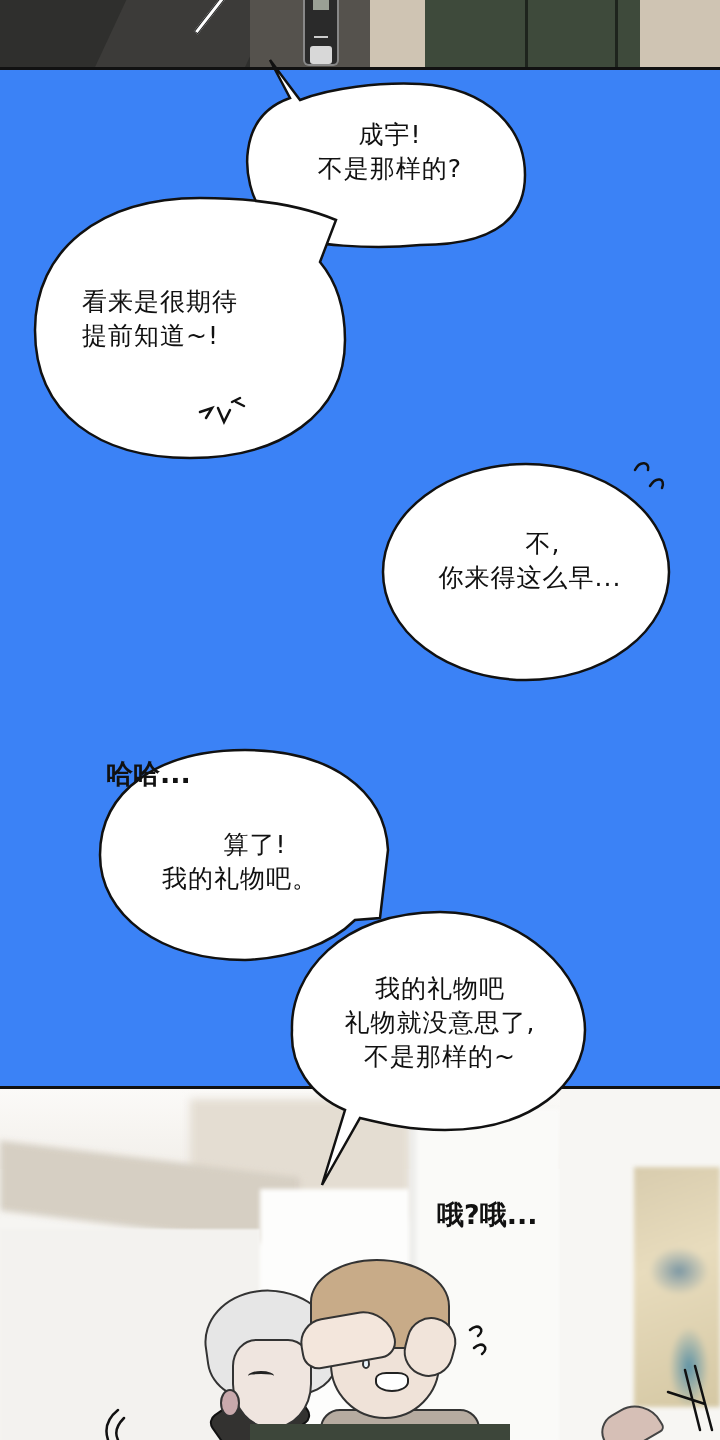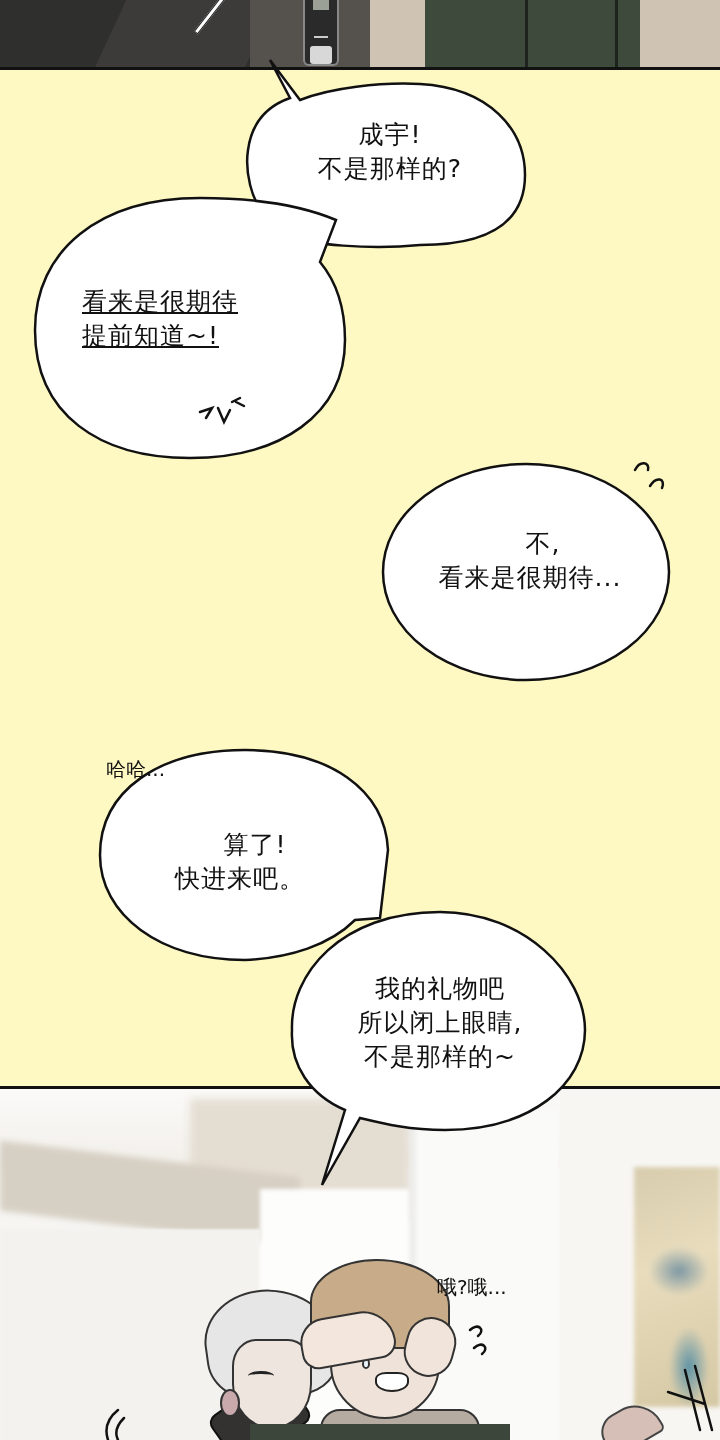--- a/index.html
+++ b/index.html
@@ -1,19 +1,19 @@
 <!DOCTYPE html>
 <html><head>
   <meta charset="utf-8">
   <style>
     * { margin: 0; padding: 0; box-sizing: border-box; }
     html, body { width: 720px; height: 1440px; overflow: hidden; background: #ffffff; }
     body { position: relative; font-family: "DejaVu Sans", "Liberation Sans", sans-serif; }
 
-    .page { position: relative; width: 720px; height: 1440px; background: #fef9c3; padding-left: 14px; }
+    .page { position: relative; width: 720px; height: 1440px; background: #3b82f6; padding-left: 14px; }
 
     
     .panel-top {
       position: absolute; left: 0; top: 0; width: 720px; height: 70px;
       background: #3a3a38; overflow: hidden;
       border-bottom: 3px solid #111;
     }
     .panel-top .coat-left { position: absolute; left: 0; top: 0; width: 300px; height: 70px; background: #2f2f2d; }
     .panel-top .coat-fold { position: absolute; left: 110px; top: 0; width: 150px; height: 70px; background: #3c3b39; transform: skewX(-25deg); }
     .panel-top .door { position: absolute; left: 250px; top: 0; width: 120px; height: 70px; background: #55524d; }
@@ -27,21 +27,21 @@
     .panel-top .jacket-line2 { position: absolute; left: 615px; top: 0; width: 3px; height: 70px; background: #1e241d; }
     .panel-top .white-streak { position: absolute; left: 208px; top: -10px; width: 5px; height: 48px; background: #fff; border: 1px solid #222; transform: rotate(38deg); }
 
     
     svg.bubbles { position: absolute; left: 0; top: 0; width: 720px; height: 1440px; pointer-events: none; z-index: 5; }
     .bubble-text {
       position: absolute; z-index: 6; text-align: center; color: #111;
       font-size: 25px; line-height: 34px; font-weight: normal; letter-spacing: 1px;
       white-space: nowrap;
     }
-    .sfx { position: absolute; z-index: 6; color: #111; font-weight: normal; font-size: 20px; letter-spacing: 0; white-space: nowrap; text-align: right; }
+    .sfx { position: absolute; z-index: 6; color: #111; font-weight: bold; font-size: 27px; letter-spacing: 0; white-space: nowrap; text-align: right; }
 
     
     .panel-bottom {
       position: absolute; left: 0; top: 1086px; width: 720px; height: 354px;
       background: #f6f5f2; overflow: hidden; border-top: 3px solid #111;
     }
     .room-ceiling { position: absolute; left: 0; top: 0; width: 720px; height: 80px; background: linear-gradient(180deg, #fbfaf8 0%, #f2efea 100%); }
     .room-beam { position: absolute; left: 0; top: 70px; width: 300px; height: 70px; background: #d6cfc3; transform: skewY(7deg); filter: blur(3px); }
     .room-beam2 { position: absolute; left: 190px; top: 10px; width: 220px; height: 120px; background: #e4ddd2; filter: blur(4px); }
     .room-wall-left { position: absolute; left: 0; top: 140px; width: 260px; height: 214px; background: #f3f2ef; filter: blur(1px); }
@@ -141,38 +141,38 @@
       <path d="M685,1370 L700,1430 M695,1366 L712,1430 M668,1392 L705,1404"></path>
       <path d="M108,1440 C104,1428 108,1418 118,1410 M118,1440 C114,1432 118,1424 124,1418"></path>
     </g>
   </svg>
 
   <div class="bubble-text" style="left:270px; top:118px; width:240px;">
     <div>成宇!</div>
     <div>不是那样的?</div>
   </div>
 
-  <div class="bubble-text" style="left:70px; top:285px; width:220px; text-align:left;text-decoration:underline;">
+  <div class="bubble-text" style="left:70px; top:285px; width:220px; text-align:left;">
     <div style="padding-left:12px;">看来是很期待</div>
     <div style="padding-left:12px;">提前知道~!</div>
   </div>
 
   <div class="bubble-text" style="left:420px; top:527px; width:220px;">
     <div style="padding-left:26px;">不,</div>
-    <div>看来是很期待...</div>
+    <div>你来得这么早...</div>
   </div>
 
   <div class="sfx" style="left:106px; top:756px;">哈哈...</div>
 
   <div class="bubble-text" style="left:140px; top:828px; width:200px;">
     <div style="padding-left:30px;">算了!</div>
-    <div>快进来吧。</div>
+    <div>我的礼物吧。</div>
   </div>
 
   <div class="bubble-text" style="left:310px; top:972px; width:260px;">
     <div>我的礼物吧</div>
-    <div>所以闭上眼睛,</div>
+    <div>礼物就没意思了,</div>
     <div>不是那样的~</div>
   </div>
 
-  <div class="sfx" style="left:437px; top:1274px;">哦?哦...</div>
+  <div class="sfx" style="left:437px; top:1197px;">哦?哦...</div>
 
 </div>
 
 </body></html>

